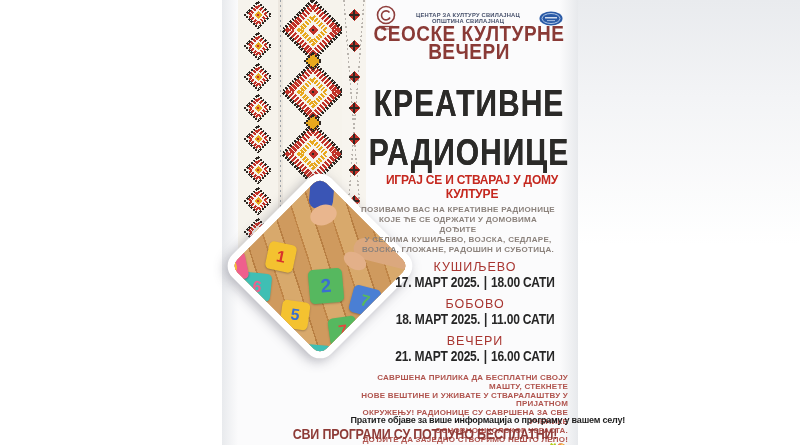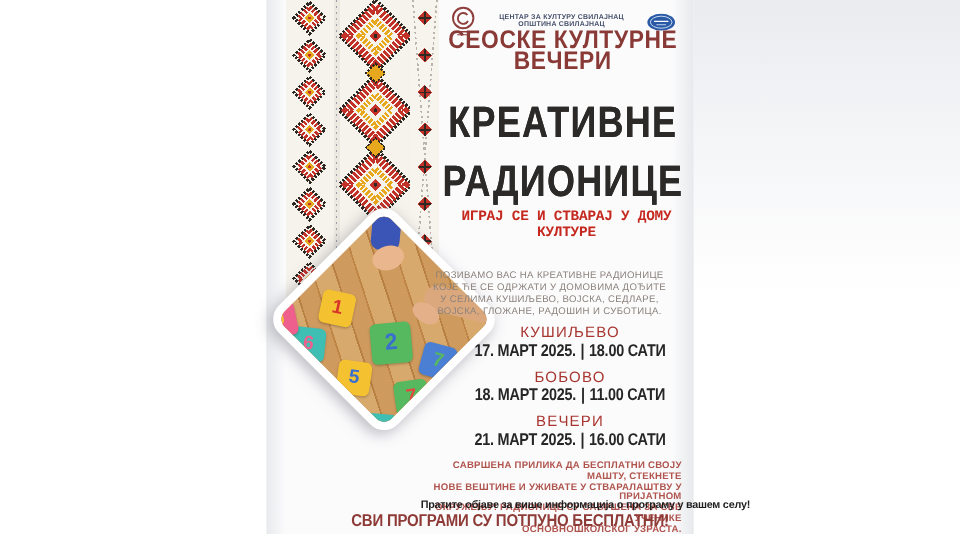--- a/index.html
+++ b/index.html
@@ -31,22 +31,22 @@
   .hand2{position:absolute;left:128px;top:92px;width:24px;height:16px;background:#e3b089;
          border-radius:50%;transform:rotate(30deg);}
   
   .col{position:absolute;left:138px;top:0;width:218px;text-align:center;z-index:3;}
   .org-row{margin-top:5px;height:26px;display:flex;align-items:center;justify-content:center;gap:5px;}
   .org-text{font-size:5.8px;font-weight:bold;color:#46506b;letter-spacing:.2px;width:132px;line-height:6.5px;text-align:center;}
   .title1{margin-top:-4px;color:#8a3a36;font-weight:bold;font-size:19px;line-height:16px;
           letter-spacing:.5px;transform:scaleY(1.12);}
   .title2{margin-top:29px;color:#2b2a28;font-weight:bold;font-size:30px;line-height:40px;
           letter-spacing:1px;transform:scaleY(1.22);text-shadow:0 0 .5px #2b2a28;}
-  .subtitle{margin-top:5px;color:#c5281f;font-weight:bold;font-size:12px;letter-spacing:-.2px;line-height:14px;padding-left:6px;font-family:Liberation Mono, monospace;}
-  .intro{margin-top:24px;color:#8b827c;font-size:8px;line-height:10px;letter-spacing:.3px;font-weight:normal;padding-right:22px;}
+  .subtitle{margin-top:5px;color:#c5281f;font-weight:bold;font-size:12px;letter-spacing:-.2px;line-height:14px;padding-left:6px;}
+  .intro{margin-top:4px;color:#8b827c;font-size:8px;line-height:10px;letter-spacing:.3px;font-weight:bold;padding-right:22px;}
   .sched{margin-top:5px;padding-left:12px;}
   .sched-group{margin-bottom:6px;}
   .sched-village{color:#a83530;font-weight:normal;font-size:12.5px;letter-spacing:1px;line-height:14px;}
   .sched-date{color:#262626;font-weight:bold;font-size:12px;letter-spacing:-.2px;line-height:17px;transform:scaleY(1.18);}
   .sep{padding:0 4px;color:#262626;}
   .outro{margin-top:9px;text-align:right;padding-right:10px;color:#b0544e;font-weight:bold;
          font-size:8px;line-height:8.8px;letter-spacing:.2px;}
   .footer1{position:absolute;left:3px;top:415px;width:400px;text-align:right;color:#1e1e1e;
            font-weight:bold;font-size:9px;letter-spacing:-.2px;z-index:3;}
   .footer2{position:absolute;left:3px;top:427px;width:400px;text-align:center;color:#8e3b37;

